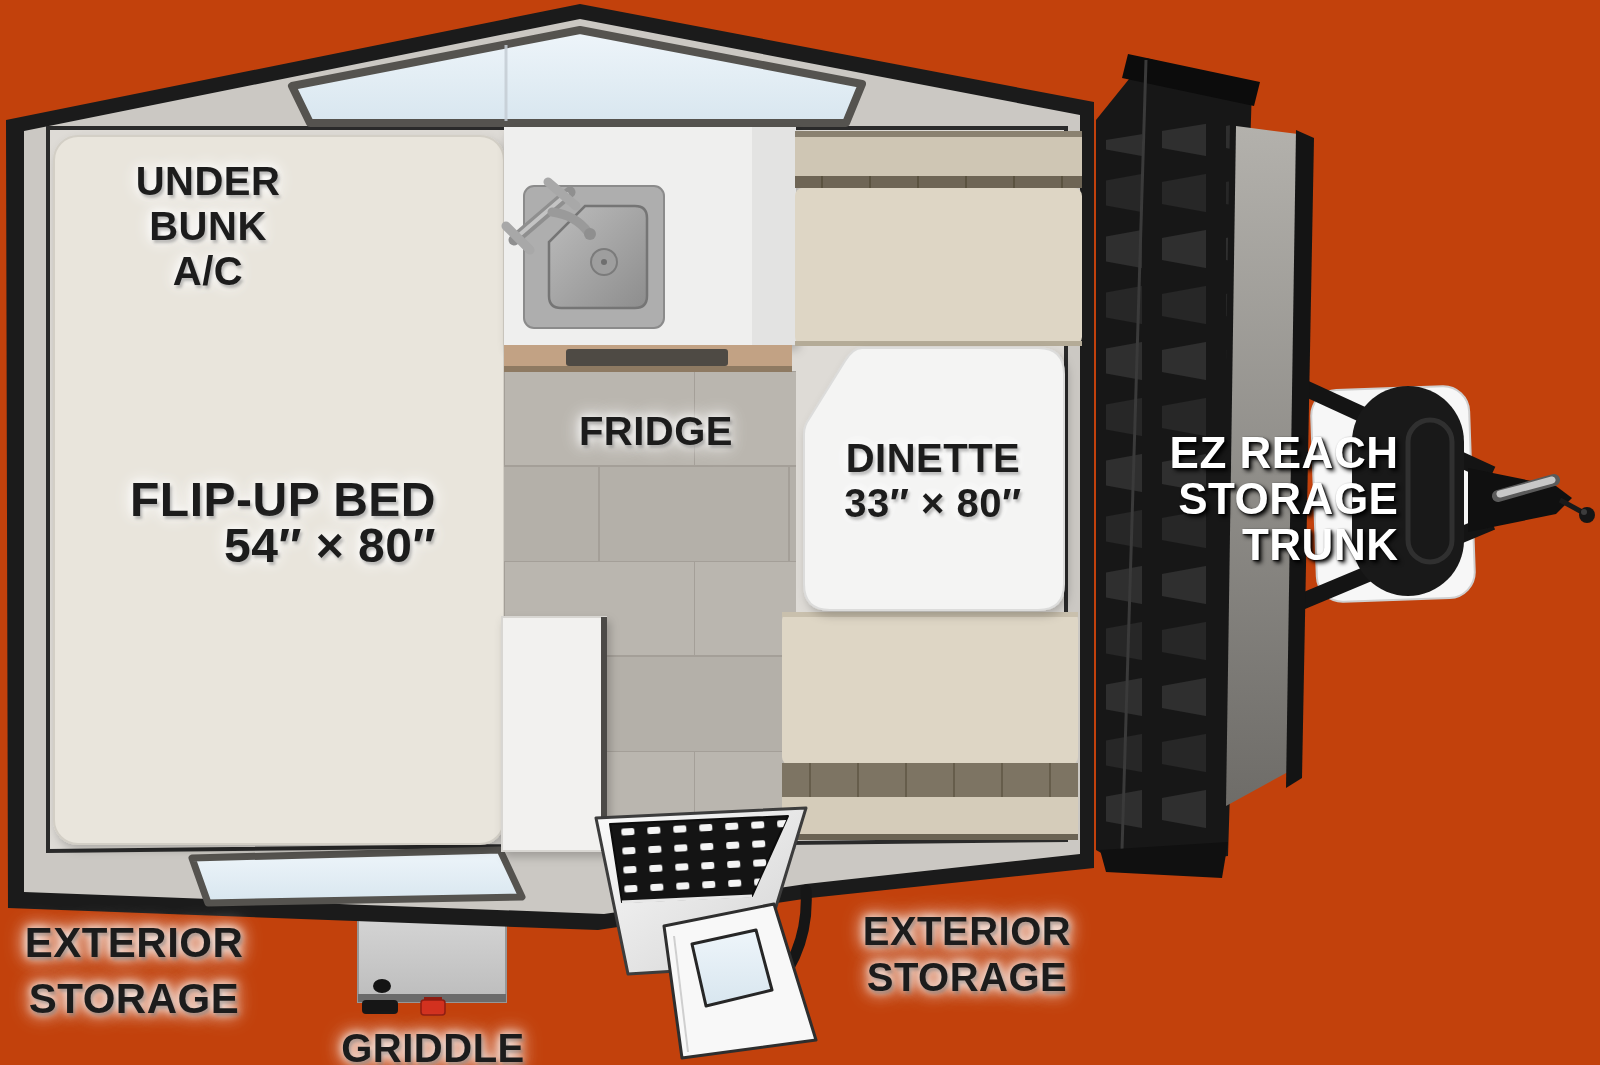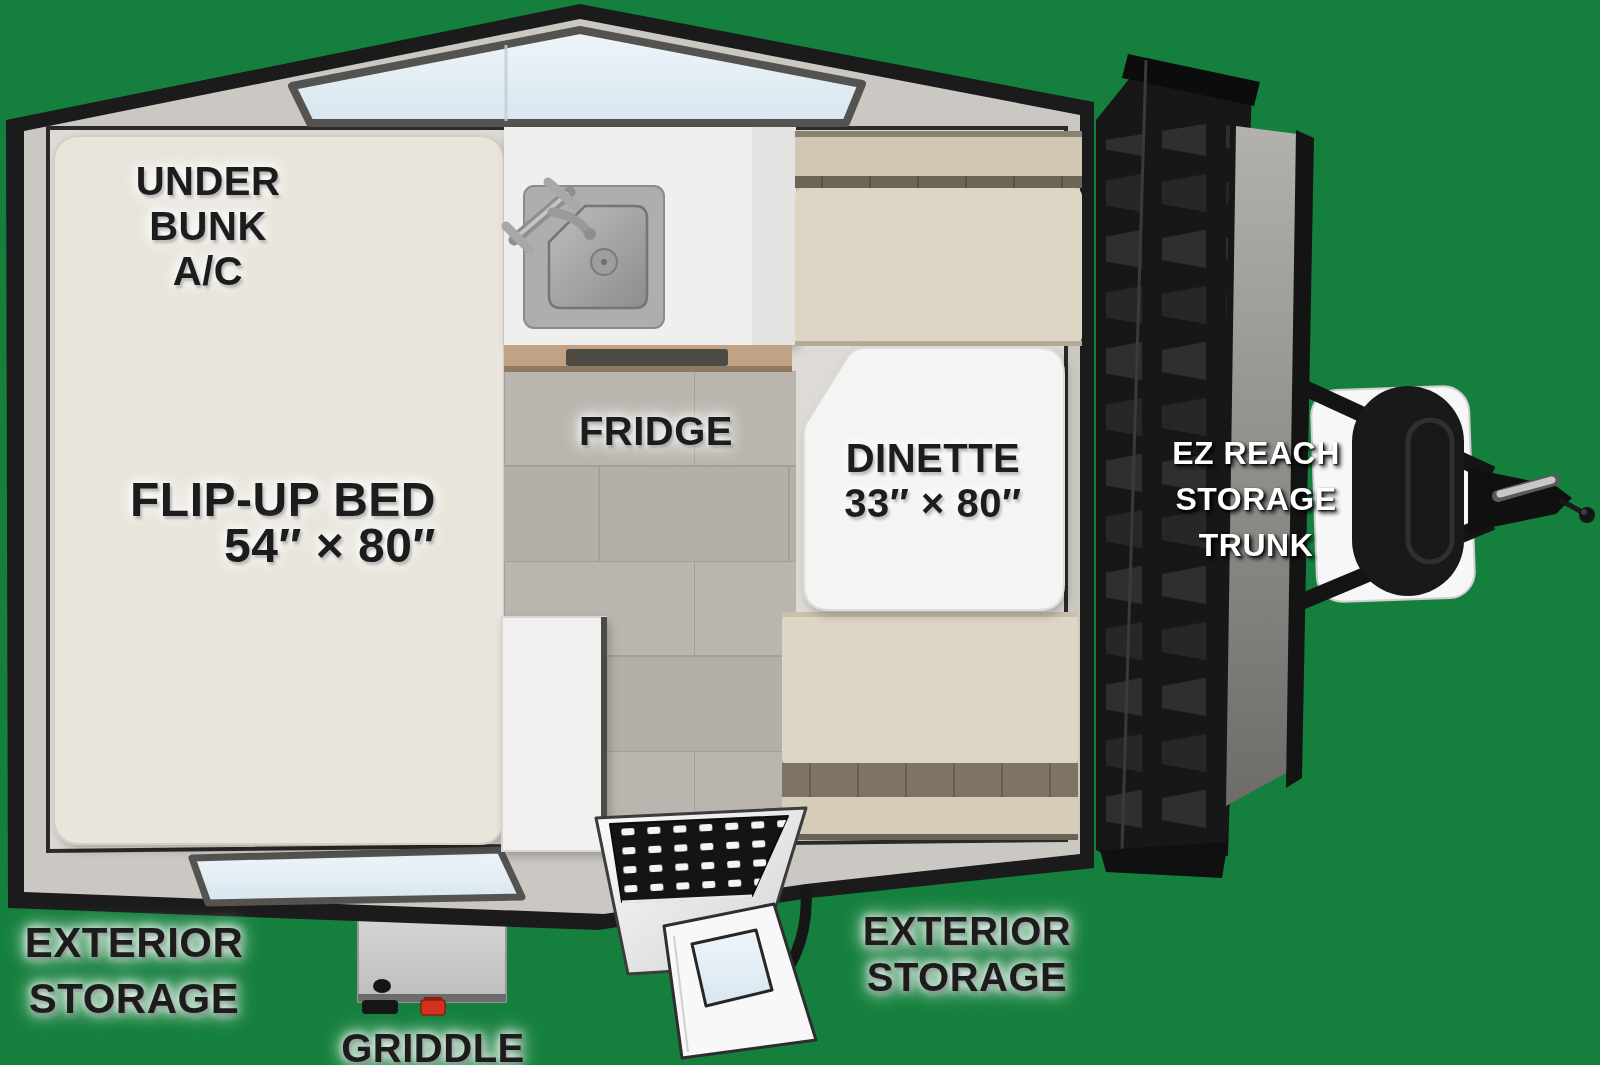--- a/index.html
+++ b/index.html
@@ -1,16 +1,16 @@
 <!DOCTYPE html>
 <html><head>
 <meta charset="utf-8">
 <style>
   html,body{margin:0;padding:0;background:#ffffff;}
-  .stage{position:relative;width:1600px;height:1065px;background:#15803d;overflow:hidden;
+  .stage{position:relative;width:1600px;height:1065px;background:#c2410c;overflow:hidden;
          font-family:"Liberation Sans",sans-serif;}
   .stage svg{position:absolute;left:0;top:0;}
   .label{position:absolute;transform:translate(-50%,-50%);font-weight:bold;text-align:center;
          white-space:pre-line;color:#1c1c1c;letter-spacing:.5px;
          text-shadow:2px 3px 3px rgba(110,110,110,.45),0 0 9px rgba(255,255,255,.95),
                      0 0 16px rgba(255,255,255,.9),0 0 22px rgba(255,255,255,.8);}
   .label.light{color:#ffffff;
          text-shadow:3px 3px 4px rgba(0,0,0,.9),1px 1px 2px rgba(0,0,0,.95);}
 </style>
 </head>
@@ -180,21 +180,21 @@
 </svg>
 
 <div class="label" style="left:208px;top:226px;font-size:40px;line-height:45px;">UNDER
 BUNK
 A/C</div>
 <div class="label" style="left:283px;top:523px;font-size:48px;line-height:46px;text-align:right;">FLIP-UP BED
 54″ × 80″</div>
 <div class="label" style="left:656px;top:398px;font-size:40px;margin-top:33px;">FRIDGE</div>
 <div class="label" style="left:933px;top:481px;font-size:40px;line-height:45px;">DINETTE
 33″ × 80″</div>
-<div class="label light" style="left:1256px;top:499px;font-size:32px;line-height:46px;">EZ REACH
+<div class="label light" style="left:1284px;top:499px;font-size:44px;line-height:46px;text-align:right;">EZ REACH
 STORAGE
 TRUNK</div>
 <div class="label" style="left:134px;top:971px;font-size:42px;line-height:56px;">EXTERIOR
 STORAGE</div>
 <div class="label" style="left:967px;top:954px;font-size:40px;line-height:46px;">EXTERIOR
 STORAGE</div>
 <div class="label" style="left:433px;top:1048px;font-size:40px;">GRIDDLE</div>
 </div>
 
 </body></html>

